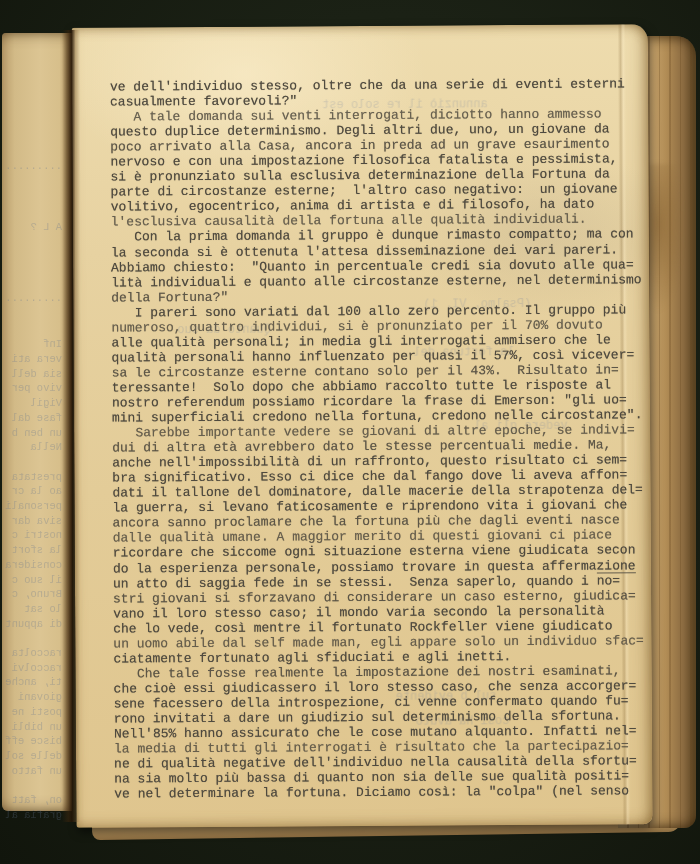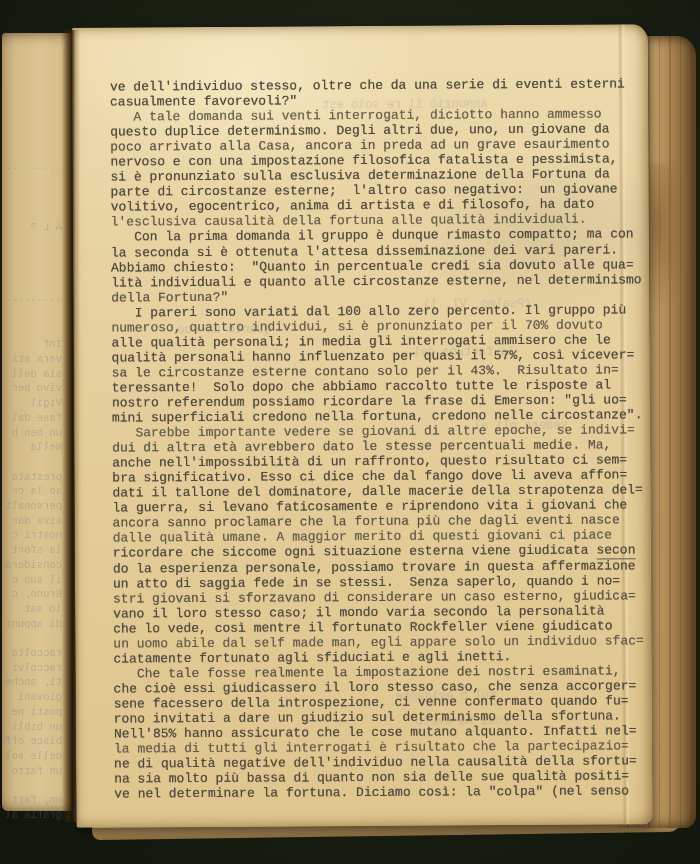--- a/index.html
+++ b/index.html
@@ -79,21 +79,21 @@
   }
 
   .text-block{
     position:absolute;left:38px;top:52px;z-index:3;
     color:#4f4a3f;font-size:13px;line-height:15.05px;white-space:pre;
     text-shadow:0 0 .7px rgba(72,66,54,.65);
   }
   .tline{min-height:15.05px;}
   .tline:nth-child(5n){opacity:.9;}
   .tline:nth-child(7n+3){opacity:.84;}
-  .uline{border-bottom:1px solid rgba(79,74,63,.85);padding-bottom:1px;}
+  .uline{border-bottom:1px solid rgba(79,74,63,.85);padding-bottom:15px;}
 
   
   .mghost{
     position:absolute;z-index:2;transform:scaleX(-1);
     color:rgba(105,125,158,.22);font-size:12px;white-space:pre;filter:blur(.5px);
   }
 </style>
 </head>
 <body>
 

